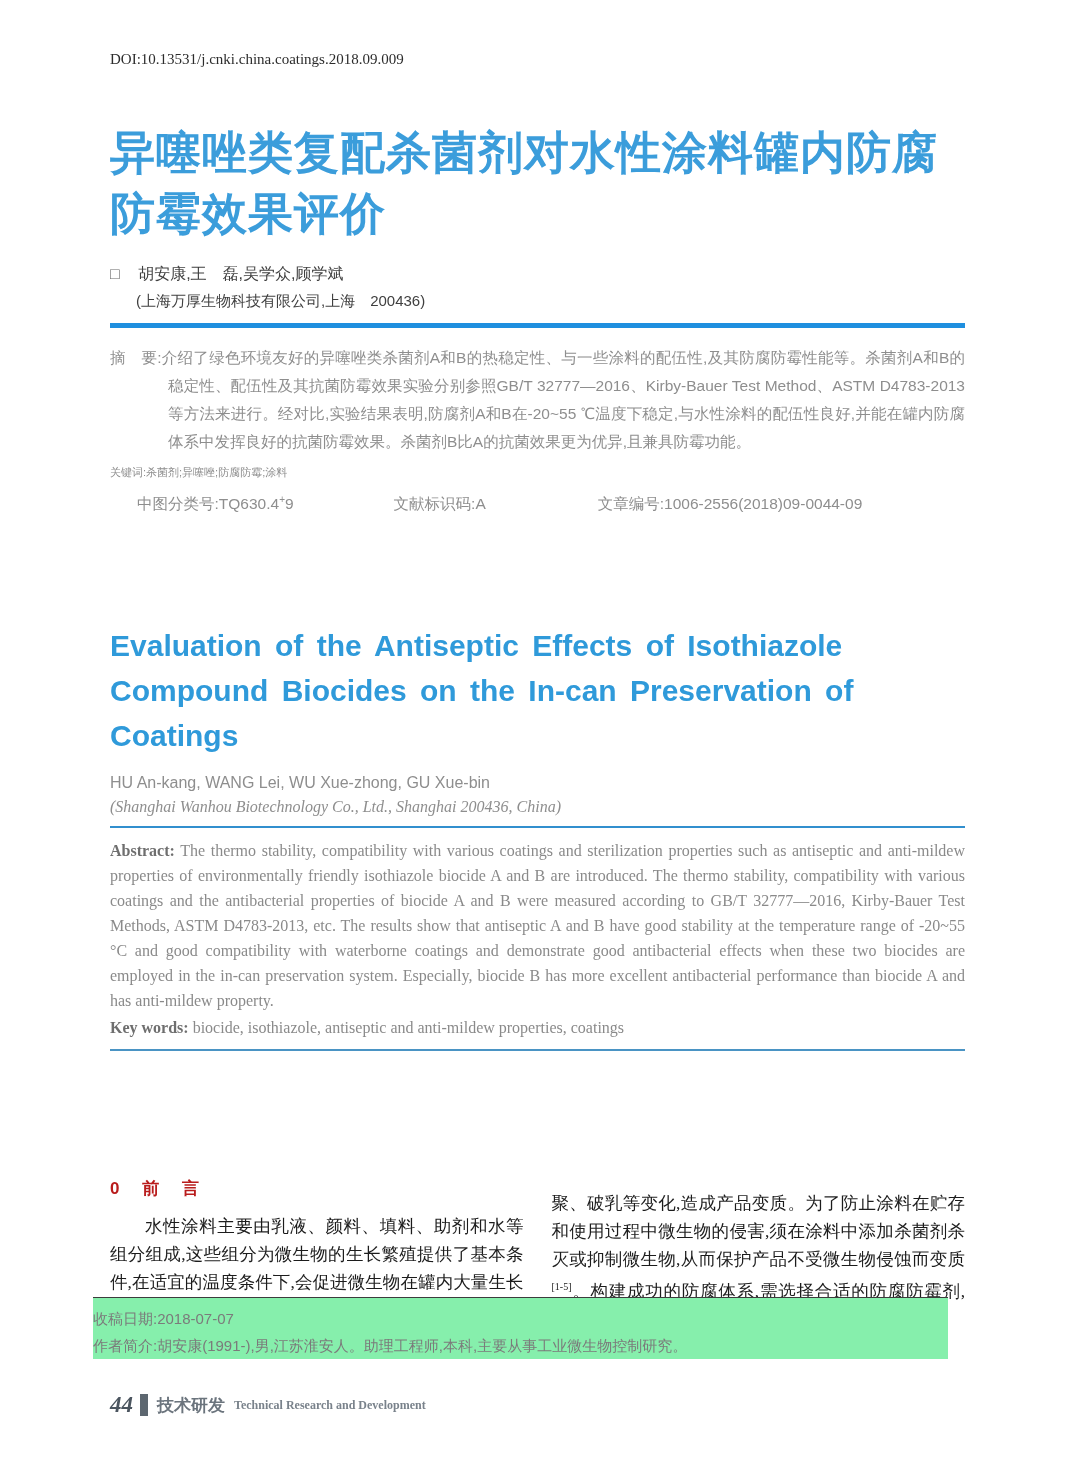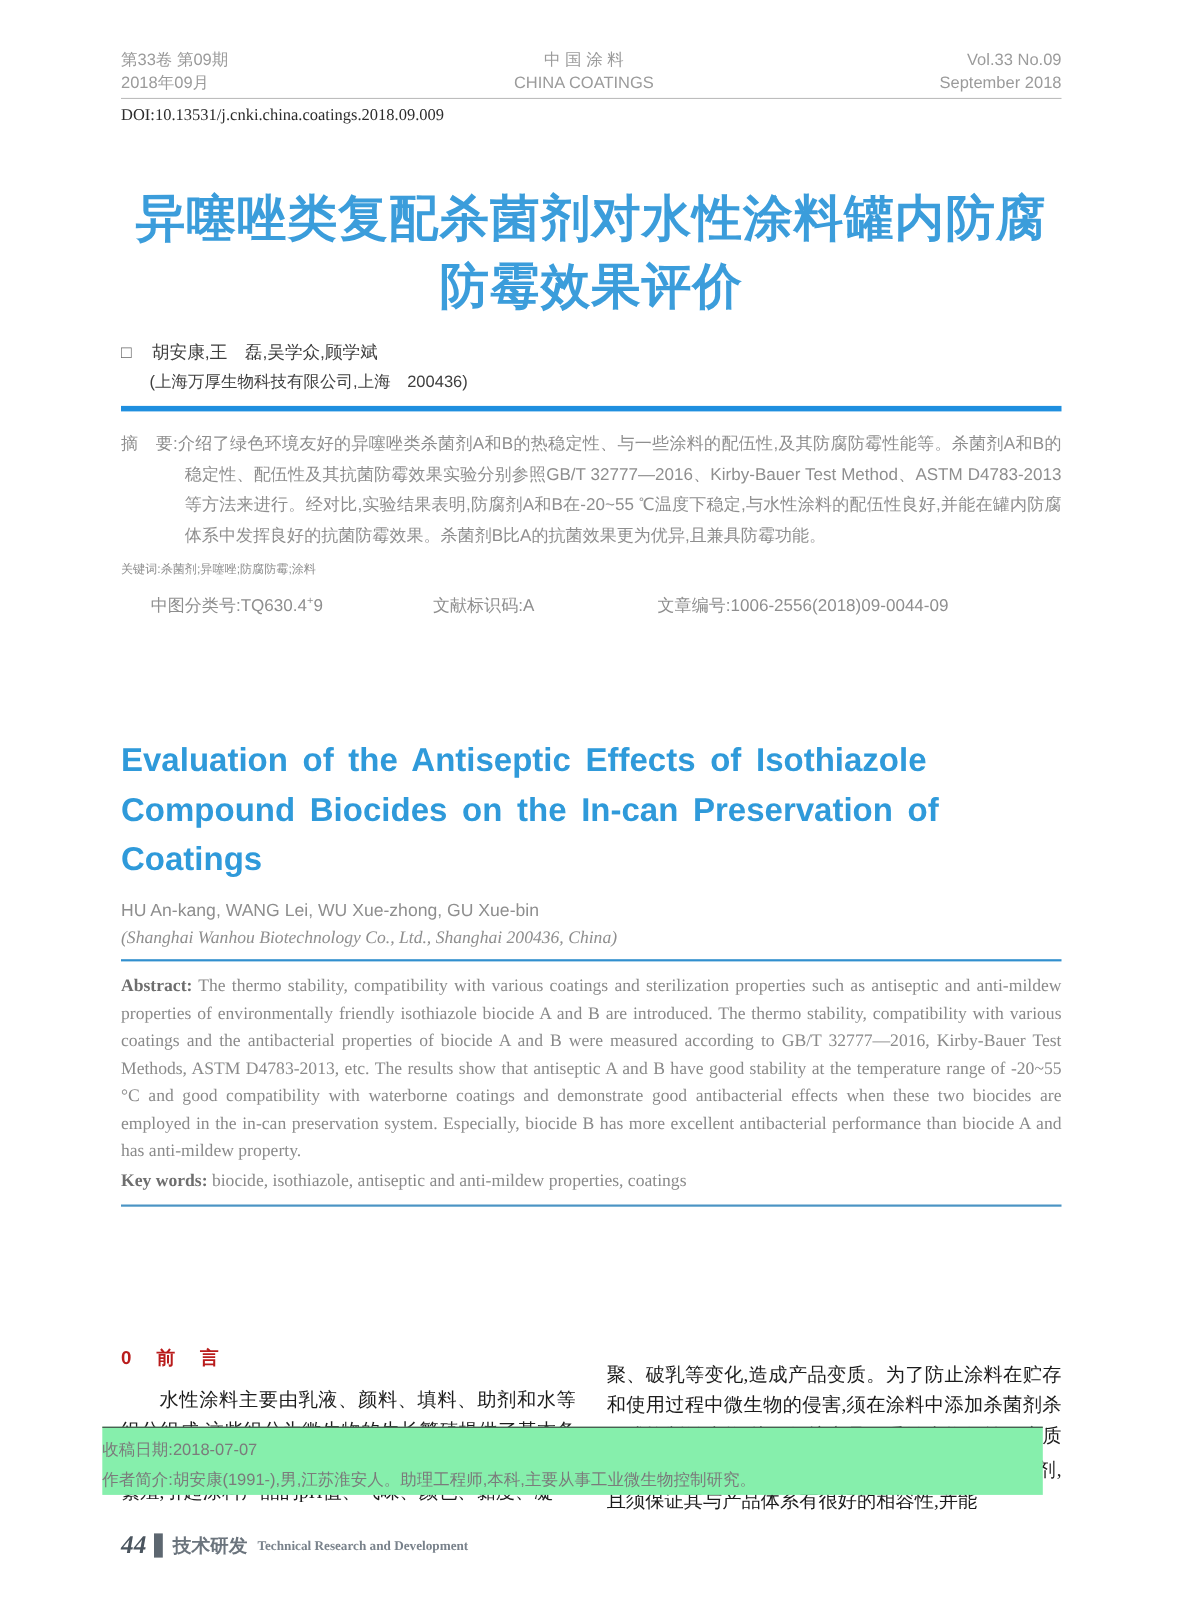--- a/index.html
+++ b/index.html
@@ -77,38 +77,24 @@
          color:#6b747d;}
   .pf-en{font-family:"Liberation Serif",serif;font-weight:bold;font-size:12px;
          color:#79828b;margin-left:9px;}
 </style>
 </head>
 <body>
 
 <div class="page">
   <div class="content">
 
-    <div class="hdr">
-      <div class="hdr-l">
-        <div>第33卷 第09期</div>
-        <div>2018年09月</div>
-      </div>
-      <div class="hdr-c">
-        <div>中 国 涂 料</div>
-        <div>CHINA COATINGS</div>
-      </div>
-      <div class="hdr-r">
-        <div>Vol.33  No.09</div>
-        <div>September  2018</div>
-      </div>
-    </div>
 
     <div class="doi">DOI:10.13531/j.cnki.china.coatings.2018.09.009</div>
 
-    <h1 class="cn-title" style="margin-bottom:0;text-align:center;">异噻唑类复配杀菌剂对水性涂料罐内防腐防霉效果评价</h1>
+    <h1 class="cn-title" style="margin-bottom:0;">异噻唑类复配杀菌剂对水性涂料罐内防腐防霉效果评价</h1>
 
     <div class="cn-authors">
       <span class="auth-marker">□</span>
       <span>胡安康,王　磊,吴学众,顾学斌</span>
     </div>
     <div class="cn-affil">(上海万厚生物科技有限公司,上海　200436)</div>
 
     <div class="rule-thick"></div>
 
     <div class="cn-abs">

